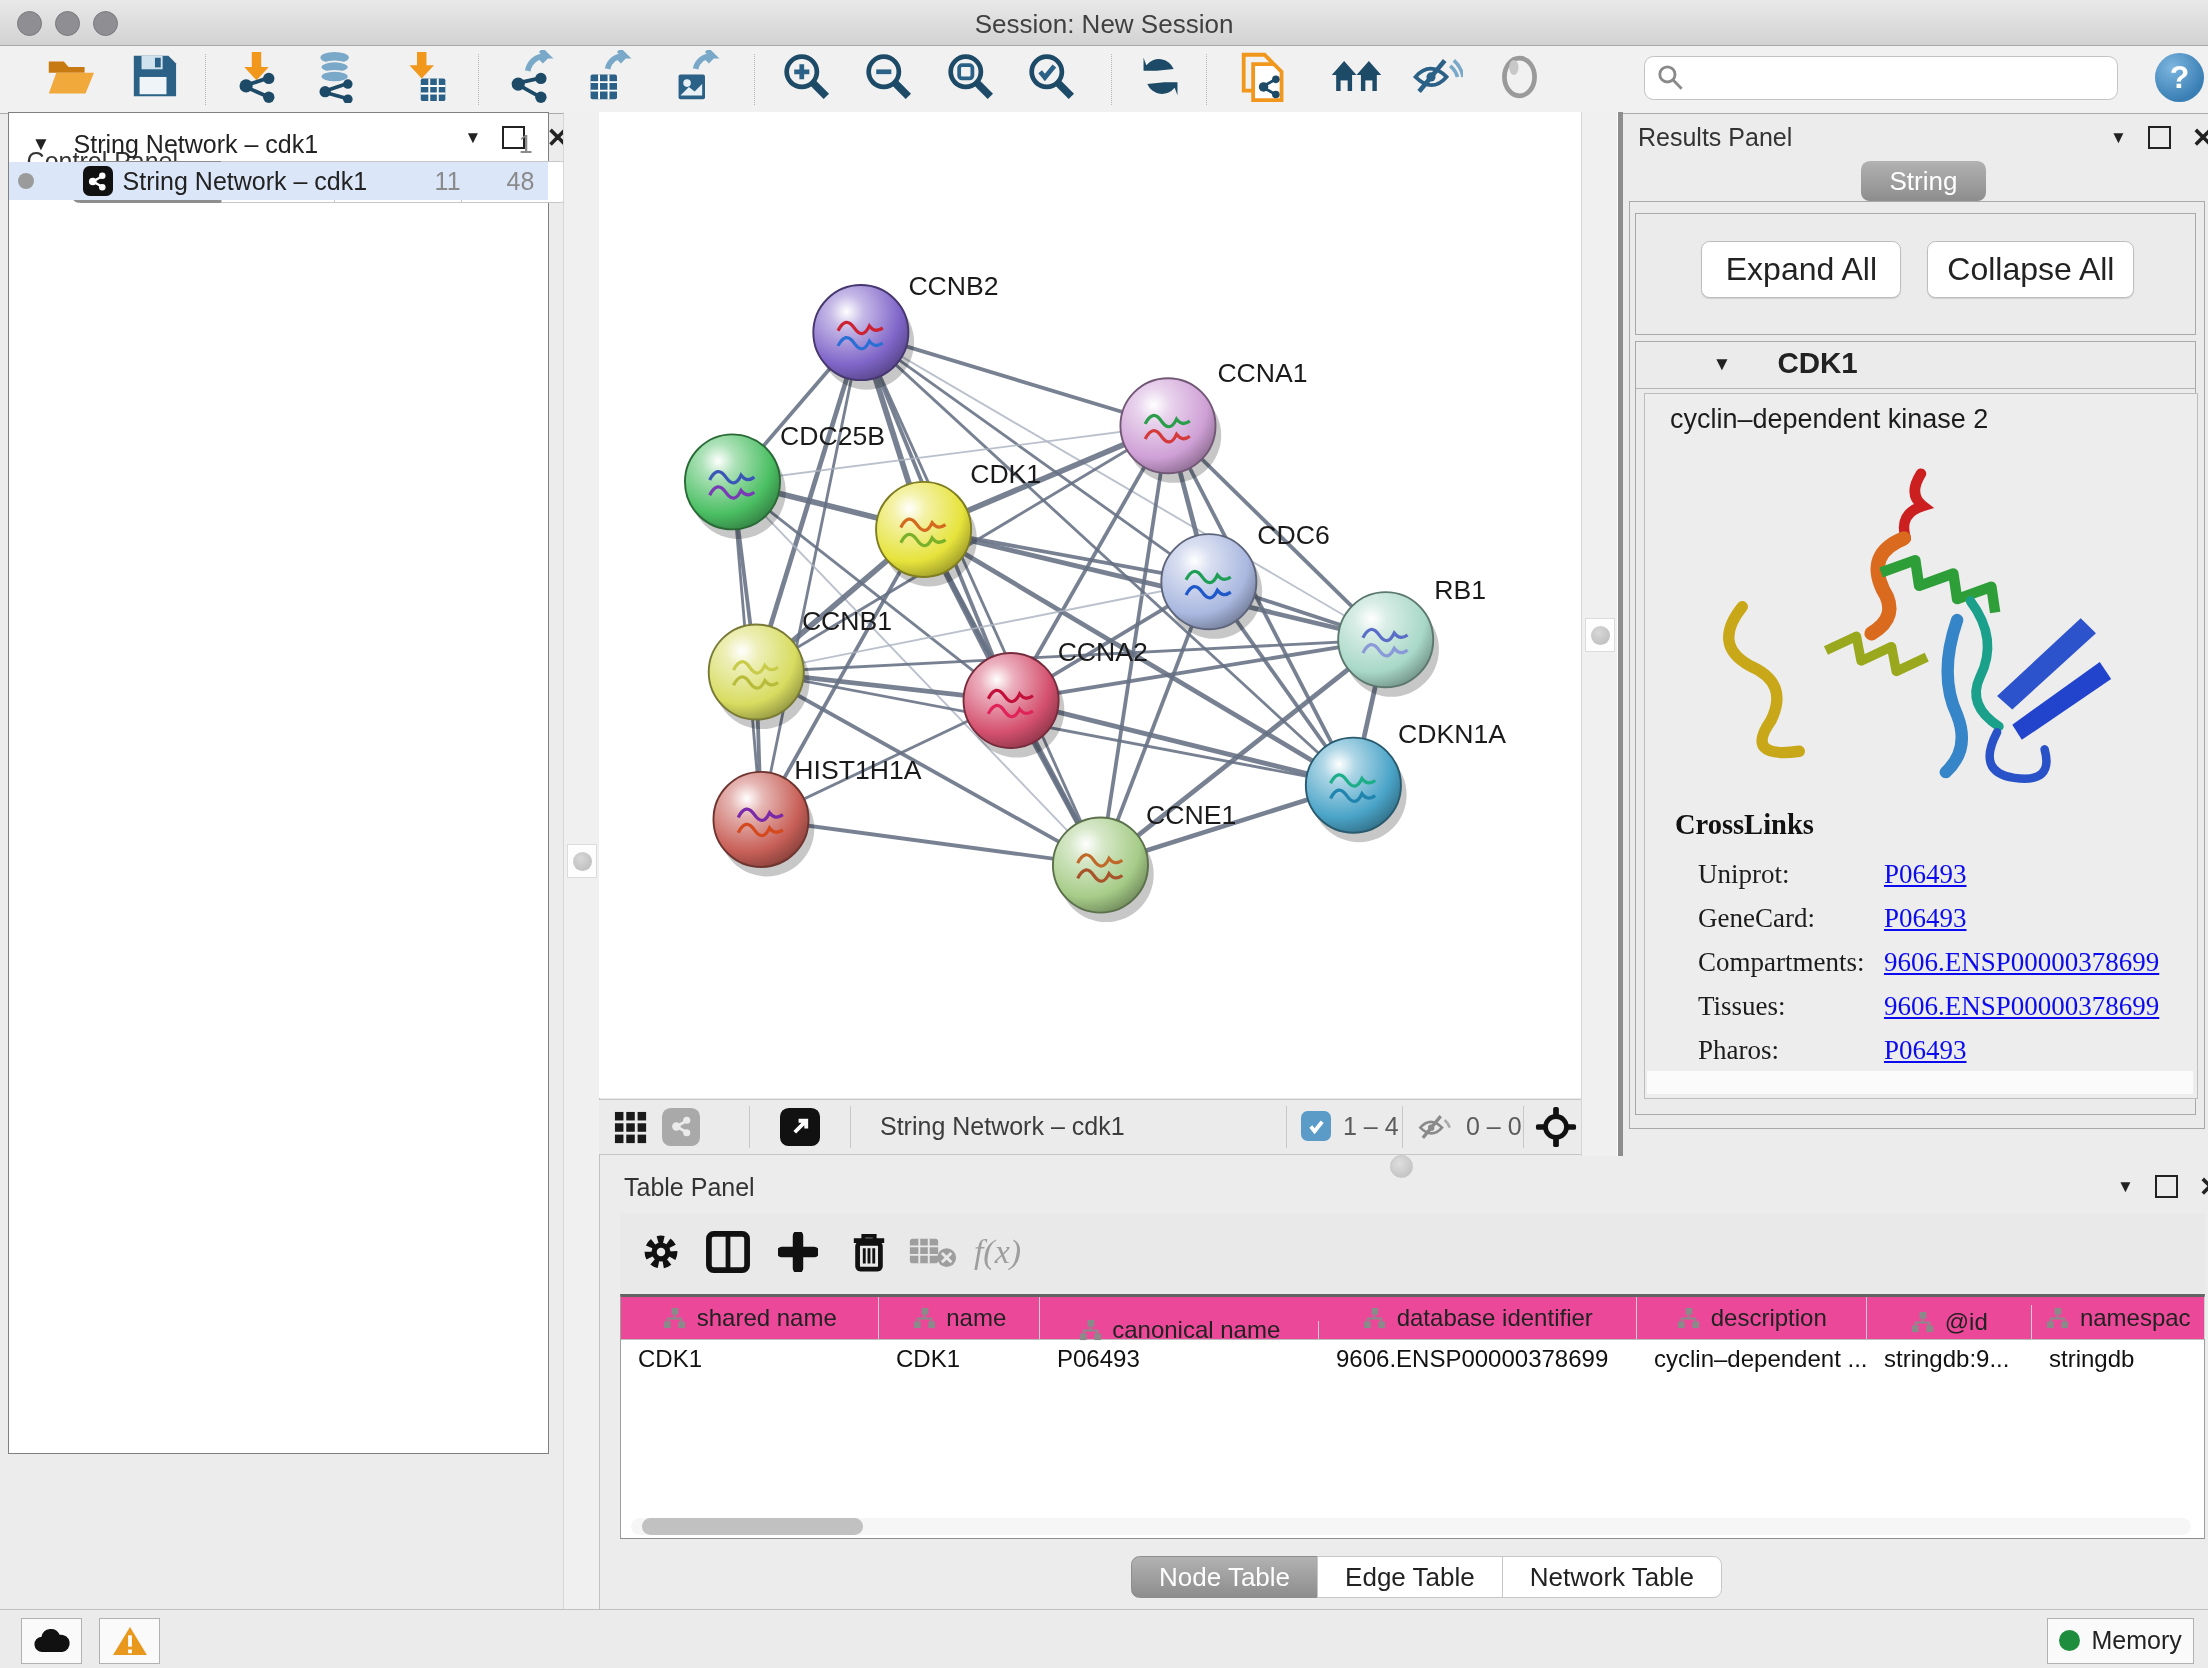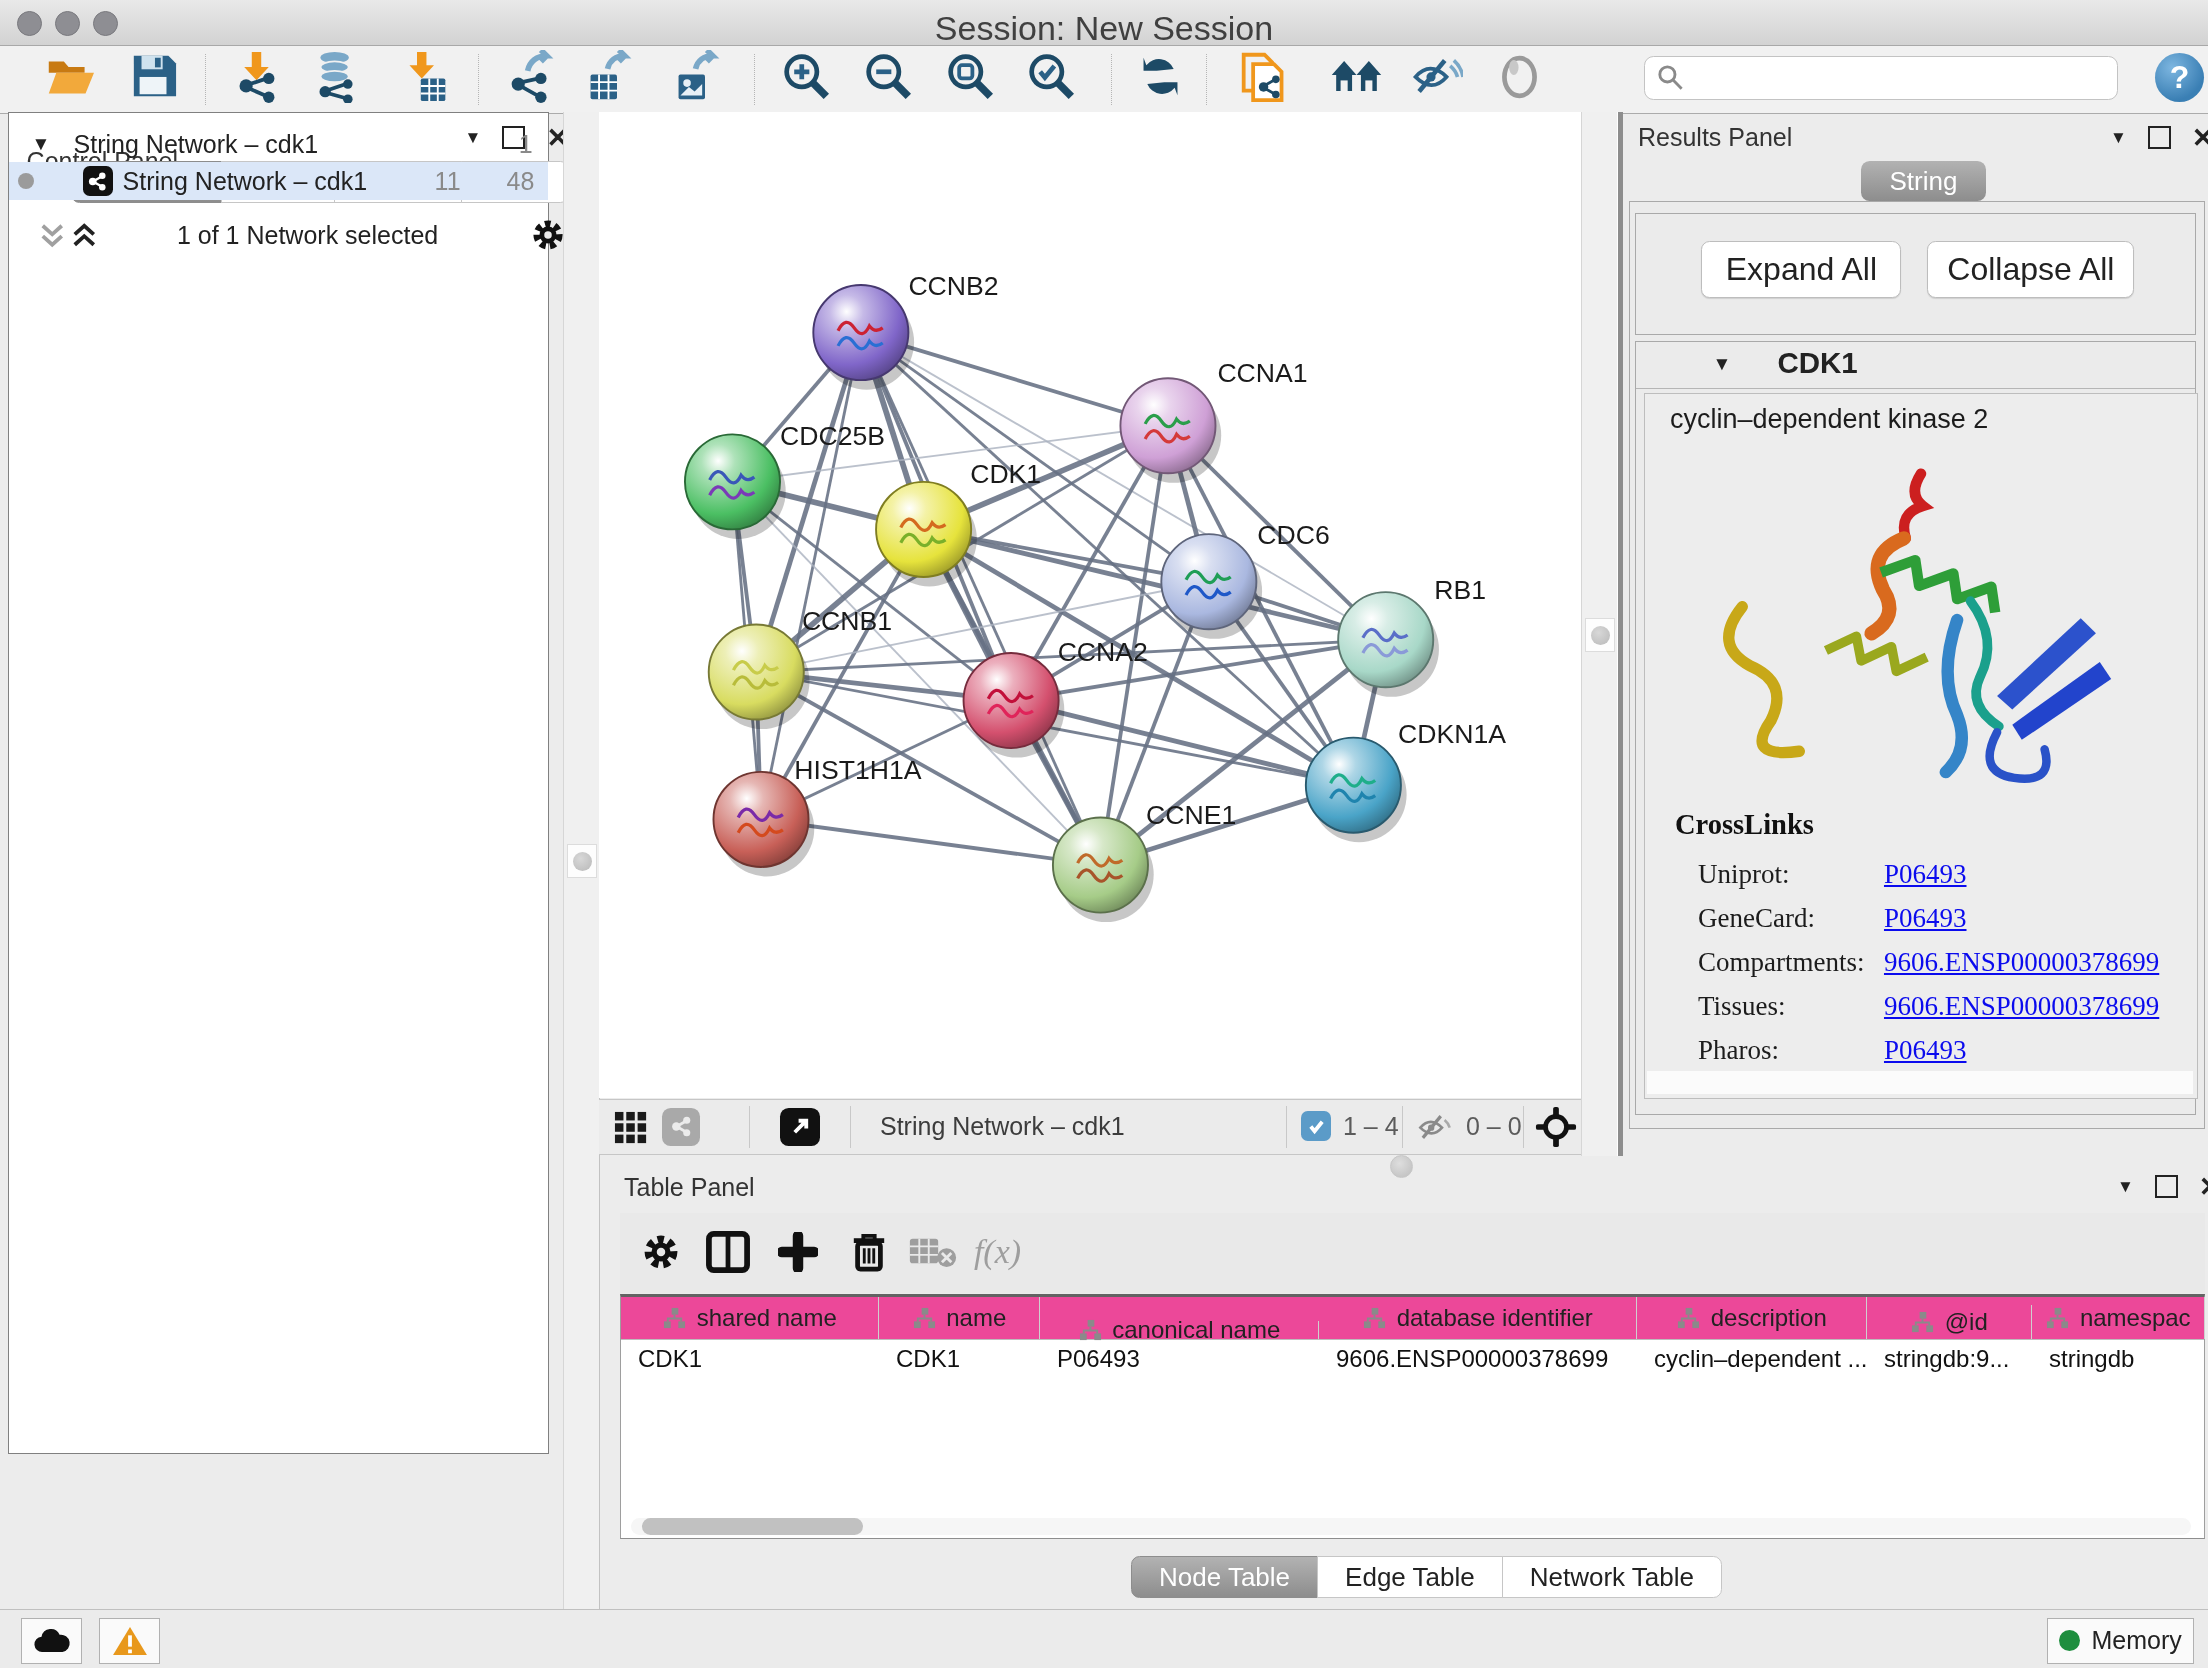--- a/index.html
+++ b/index.html
@@ -3,21 +3,21 @@
 <meta charset="utf-8">
 <style>
   html,body{margin:0;padding:0;background:#9a9a9a;}
   #app{position:relative;width:2208px;height:1668px;background:#ececec;overflow:hidden;
        font-family:"Liberation Sans",sans-serif;color:#222;-webkit-font-smoothing:antialiased;}
   .abs{position:absolute;}
   
   #titlebar{left:0;top:0;width:2208px;height:45px;
     background:linear-gradient(#e9e9e9,#d2d2d2);border-bottom:1px solid #a8a8a8;}
   .tlight{width:23px;height:23px;border-radius:50%;background:#8e8e93;border:1px solid #79797e;top:10.5px;}
-  #win-title{left:0;top:8.6px;width:2208px;text-align:center;font-size:34px;color:#404040;}
+  #win-title{left:0;top:8.6px;width:2208px;text-align:center;font-size:26px;color:#404040;}
   
   #toolbar{left:0;top:46px;width:2208px;height:67px;background:#f1f1f1;border-bottom:1px solid #ababab;}
   .tb-sep{top:7.6px;width:0;height:51px;border-left:1.9px dotted #b5b5b5;}
   .tb-ico{top:53px;width:53px;height:53px;display:flex;align-items:center;justify-content:center;cursor:pointer;}
   .tb-ico{top:3.8px;}
   #searchbox{left:1644px;top:9.5px;width:474px;height:44px;background:#fff;border:1.9px solid #c3c3c3;
     border-radius:9.5px;display:flex;align-items:center;padding-left:11.4px;box-sizing:border-box;}
   #help-btn{left:2155px;top:6.7px;width:49px;height:49px;border-radius:50%;
     background:radial-gradient(circle at 35% 30%,#7db6e0,#3a7fb4 70%);color:#fff;font-size:32px;font-weight:bold;
     display:flex;align-items:center;justify-content:center;}
@@ -243,34 +243,20 @@
       <span style="display:inline-block;width:19px;height:19px;border:2.9px solid #222;"></span>
       <span style="font-weight:bold;font-size:27px;">✕</span>
     </div>
     <div class="abs seg" style="left:63px;top:49px;" id="cp-tabs">
         <div class="tab first active">Network</div>
         <div class="tab">Style</div>
         <div class="tab">Select</div>
         <div class="tab last">Sets</div>
       </div>
 
-    <div class="abs" style="left:28.5px;top:107px;width:527px;height:32px;">
-      <svg class="abs" style="left:1.9px;top:1.9px;" width="28.5" height="28.5" viewBox="0 0 30 30">
-          <path d="M5 5l10 9 10-9M5 16l10 9 10-9" stroke="#a0a0a0" stroke-width="4" fill="none"></path>
-        </svg>
-      <svg class="abs" style="left:34px;top:1.9px;" width="28.5" height="28.5" viewBox="0 0 30 30">
-          <path d="M5 14l10-9 10 9M5 25l10-9 10 9" stroke="#222" stroke-width="4" fill="none"></path>
-        </svg>
-      <div class="abs" style="left:86px;top:1.9px;width:371px;text-align:center;font-size:25px;color:#222;">1 of 1 Network selected</div>
-      <svg class="abs" style="left:496px;top:0;" width="32" height="32" viewBox="0 0 34 34">
-          <circle cx="17" cy="17" r="11" fill="none" stroke="#111" stroke-width="9" stroke-dasharray="5.5 4.2"></circle>
-          <circle cx="17" cy="17" r="9" fill="#111"></circle>
-          <circle cx="17" cy="17" r="4" fill="#ececec"></circle>
-        </svg>
-    </div>
 
     <div id="ctrl-list">
       <div class="treerow" style="margin-top:13.3px;">
         <span class="abs" style="left:23px;font-size:19px;">▼</span>
         <span class="abs" style="left:65px;">String Network – cdk1</span>
         <span class="abs count" style="right:15px;">1</span>
       </div>
       <div class="treerow" style="background:#dbe7f8;height:38px;">
         <span class="abs" style="left:9.5px;width:16px;height:16px;border-radius:50%;background:#9b9b9b;"></span>
         <span class="abs" style="left:74px;" id="net-icon-badge">

